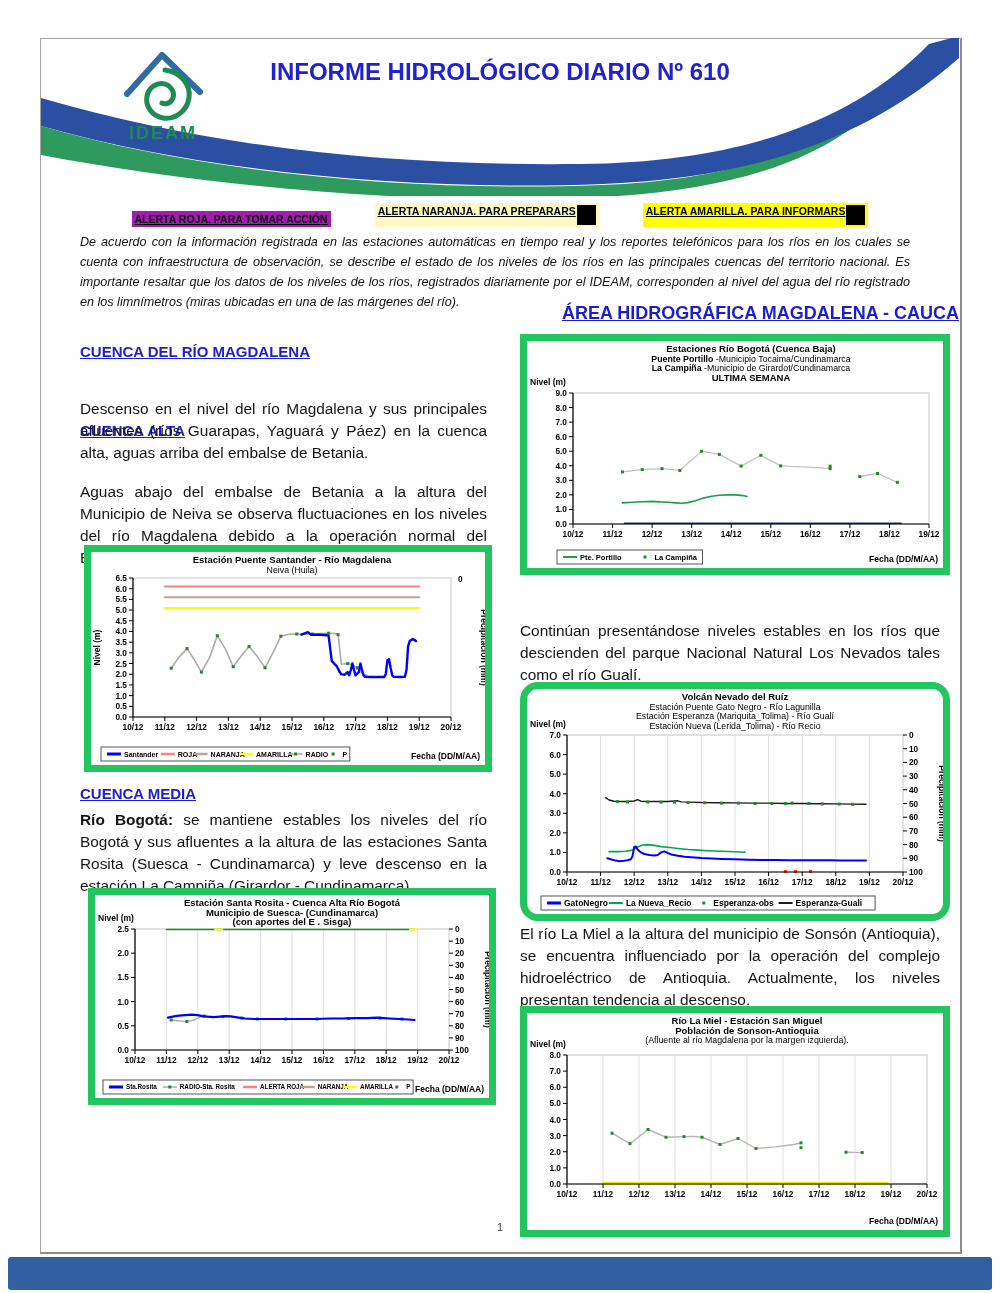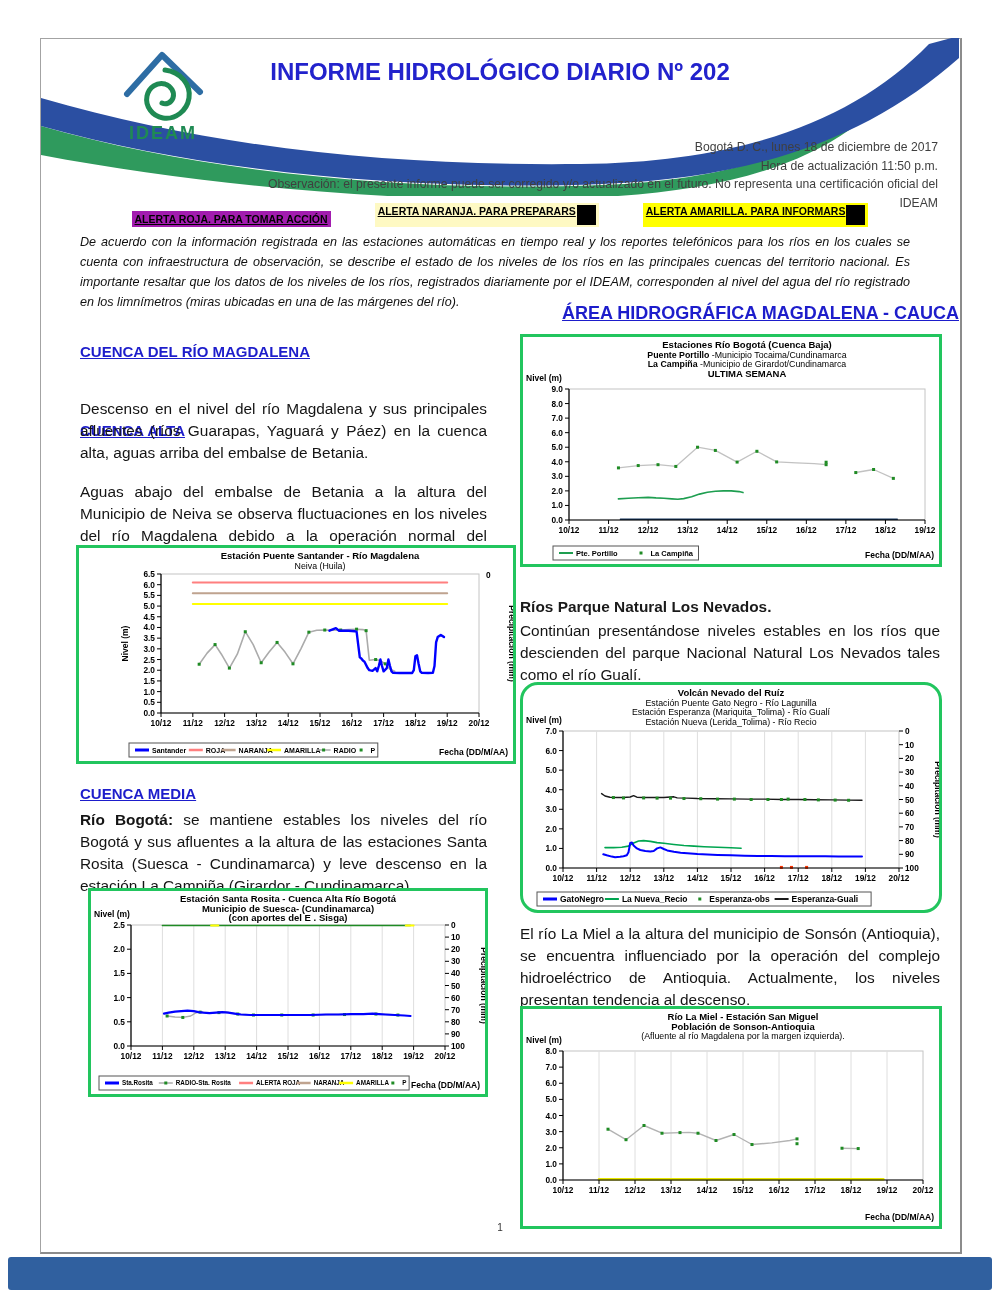--- a/index.html
+++ b/index.html
@@ -24,22 +24,22 @@
   .lh1{left:80px;top:343px;}
   .lh2{left:80px;top:374px;margin-top:48px;}
   .lh3{left:80px;top:785px;}
   .body-p{font-size:15.4px;line-height:22px;text-align:justify;color:#141414;}
   .lp1{left:80px;top:398px;width:407px;}
   .lp2{left:80px;top:481px;width:407px;}
   .lp3{left:80px;top:809px;width:407px;}
   .rh1{left:520px;top:598px;width:420px;font-size:15.4px;font-weight:bold;}
   .rp1{left:520px;top:620px;width:420px;}
   .rp2{left:520px;top:923px;width:420px;}
-  .chart-box{position:absolute;background:#fff;border:3px solid #22c55e;}
-  .cb0{left:76px;top:545px;width:394px;height:213px;padding-left:40px;}
+  .chart-box{position:absolute;background:#fff;border:7px solid #22c55e;}
+  .cb0{left:84px;top:545px;width:394px;height:213px;}
   .cb1{left:520px;top:334px;width:416px;height:227px;}
   .cb2{left:520px;top:682px;width:416px;height:225px;border-radius:18px;}
   .cb3{left:88px;top:888px;width:394px;height:203px;}
   .cb4{left:520px;top:1006px;width:416px;height:217px;}
   .page-num{left:0;top:1222px;width:1000px;text-align:center;font-size:10px;color:#333;}
   .footer-bar{left:8px;top:1257px;width:984px;height:33px;background:#30609f;border-radius:3px;}
   svg text{font-family:"Liberation Sans",sans-serif;fill:#000;}
   .ct{font-size:8.8px;}
   .ctb{font-size:9.5px;font-weight:bold;}
   .tk{font-size:8.3px;font-weight:bold;}
@@ -57,27 +57,22 @@
     <path d="M0,88 C170,137 380,154 560,147 C690,142 780,112 850,46 L872,24 C816,118 700,152 560,159 C380,168 170,149 0,117 Z" fill="#2f9a5d"></path>
     <path d="M0,60 C180,112 360,128 540,126 C700,124 812,84 888,6 L918,-2 L918,20 C832,96 722,140 562,146 C382,153 170,136 0,88 Z" fill="#2b4fa2"></path>
   </svg>
 
   <svg class="abs logo" viewBox="0 0 120 102">
     <path d="M22,52 L57,13 L95,50" stroke="#2e6da4" stroke-width="6" fill="none" stroke-linecap="round" stroke-linejoin="round"></path>
     <path d="M60,28 C76,30 86,43 84,56 C82,69 70,78 58,76 C47,74 40,64 42,54 C44,45 52,40 60,42 C66,44 70,50 68,56 C66,61 61,63 57,61" stroke="#1f8a53" stroke-width="5" fill="none" stroke-linecap="round"></path>
     <text class="logo-ideam" x="58" y="97" text-anchor="middle">IDEAM</text>
   </svg>
 
-  <div class="abs doc-title">INFORME HIDROLÓGICO DIARIO Nº 202</div>
-
-  <div class="abs dateblock">
-    <div>Bogotá D. C., lunes 18 de diciembre de 2017</div>
-    <div>Hora de actualización 11:50 p.m.</div>
-    <div>Observación: el presente informe puede ser corregido y/o actualizado en el futuro. No representa una certificación oficial del IDEAM</div>
-  </div>
+  <div class="abs doc-title">INFORME HIDROLÓGICO DIARIO Nº 610</div>
+
 
   <div class="abs alert-row">
     <span class="chip chip-red">
         <span>ALERTA ROJA. PARA TOMAR ACCIÓN</span>
       </span>
     <span class="chip chip-orange">
         <span>ALERTA NARANJA. PARA PREPARARS</span>
         <span class="blackbox"></span>
       </span>
     <span class="chip chip-yellow">
@@ -364,21 +359,20 @@
         <line x1="402" y1="183" x2="402" y2="187" stroke="#000"></line>
         <text x="402" y="196" text-anchor="middle" class="tk">19/12</text>
         <text x="3" y="44" text-anchor="start" class="axl">Nivel (m)</text>
         <text x="411" y="221" text-anchor="end" class="axl">Fecha (DD/M/AA)</text>
         <rect x="30" y="209" width="145.5" height="14" fill="#fff" stroke="#555"></rect>
         <line x1="36" y1="216" x2="50" y2="216" stroke="#1e9e50" stroke-width="2"></line>
         <text x="53" y="218.7" text-anchor="start" class="lg" font-size="7.5">Pte. Portillo</text>
         <rect x="116.5" y="214.5" width="3" height="3" fill="#1f8b24"></rect>
         <text x="127.5" y="218.7" text-anchor="start" class="lg" font-size="7.5">La Campiña</text>
       </svg></div>
-  <div class="abs rh1">Ríos Parque Natural Los Nevados.</div>
   <div class="abs body-p rp1">Continúan presentándose niveles estables en los ríos que descienden del parque Nacional Natural Los Nevados tales como el río Gualí.</div>
   <div class="chart-box cb2"><svg width="416" height="225">
         <text x="208" y="11" text-anchor="middle" class="ctb">Volcán Nevado del Ruíz</text>
         <text x="208" y="20.6" text-anchor="middle" class="ct">Estación Puente Gato Negro - Río Lagunilla</text>
         <text x="208" y="30.2" text-anchor="middle" class="ct">Estación Esperanza (Mariquita_Tolima) - Río Gualí</text>
         <text x="208" y="39.8" text-anchor="middle" class="ct">Estación Nueva (Lerida_Tolima) - Río Recio</text>
         <rect x="40" y="46" width="336" height="137" fill="none" stroke="#c4c4c4"></rect>
         <line x1="73.6" y1="46" x2="73.6" y2="183" stroke="#dedede" stroke-width="1"></line>
         <line x1="107.2" y1="46" x2="107.2" y2="183" stroke="#dedede" stroke-width="1"></line>
         <line x1="140.8" y1="46" x2="140.8" y2="183" stroke="#dedede" stroke-width="1"></line>

